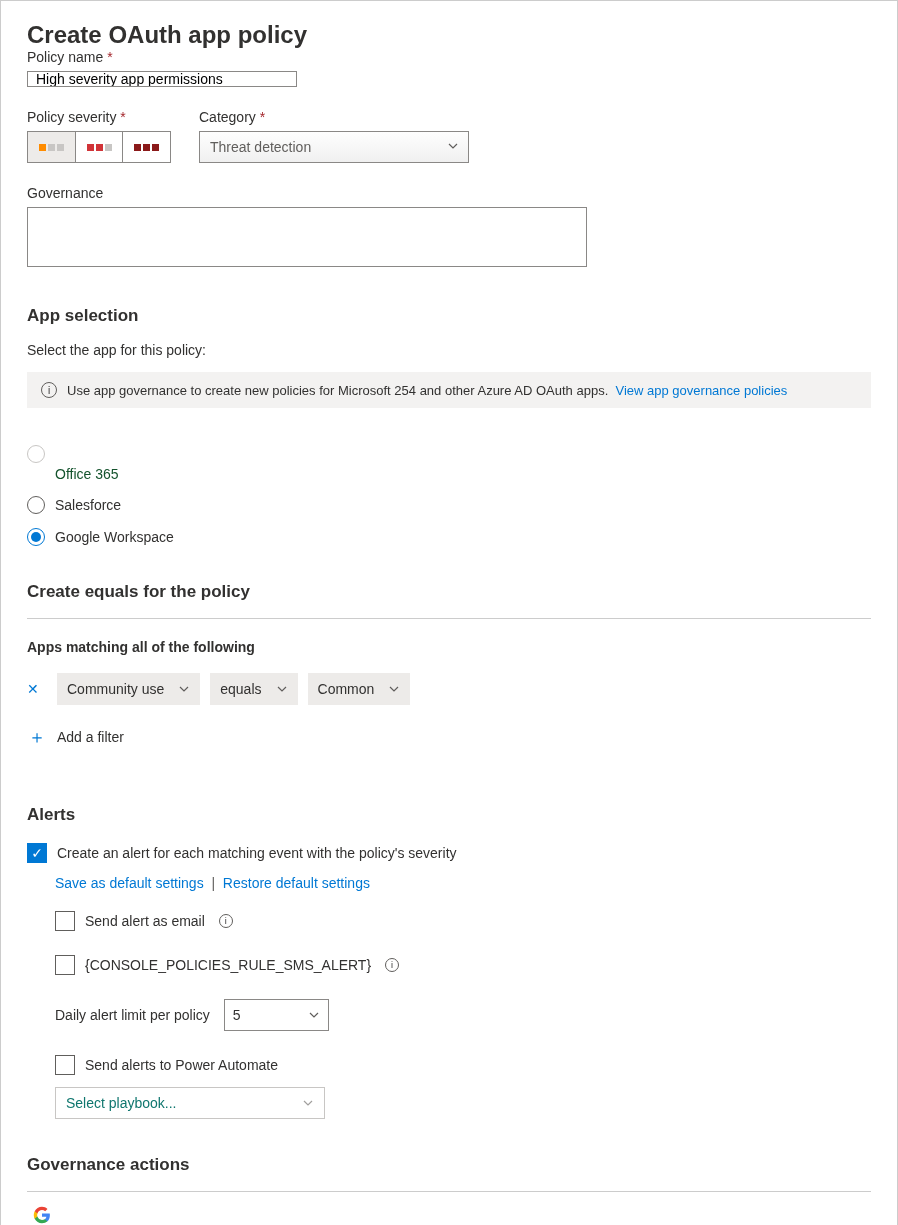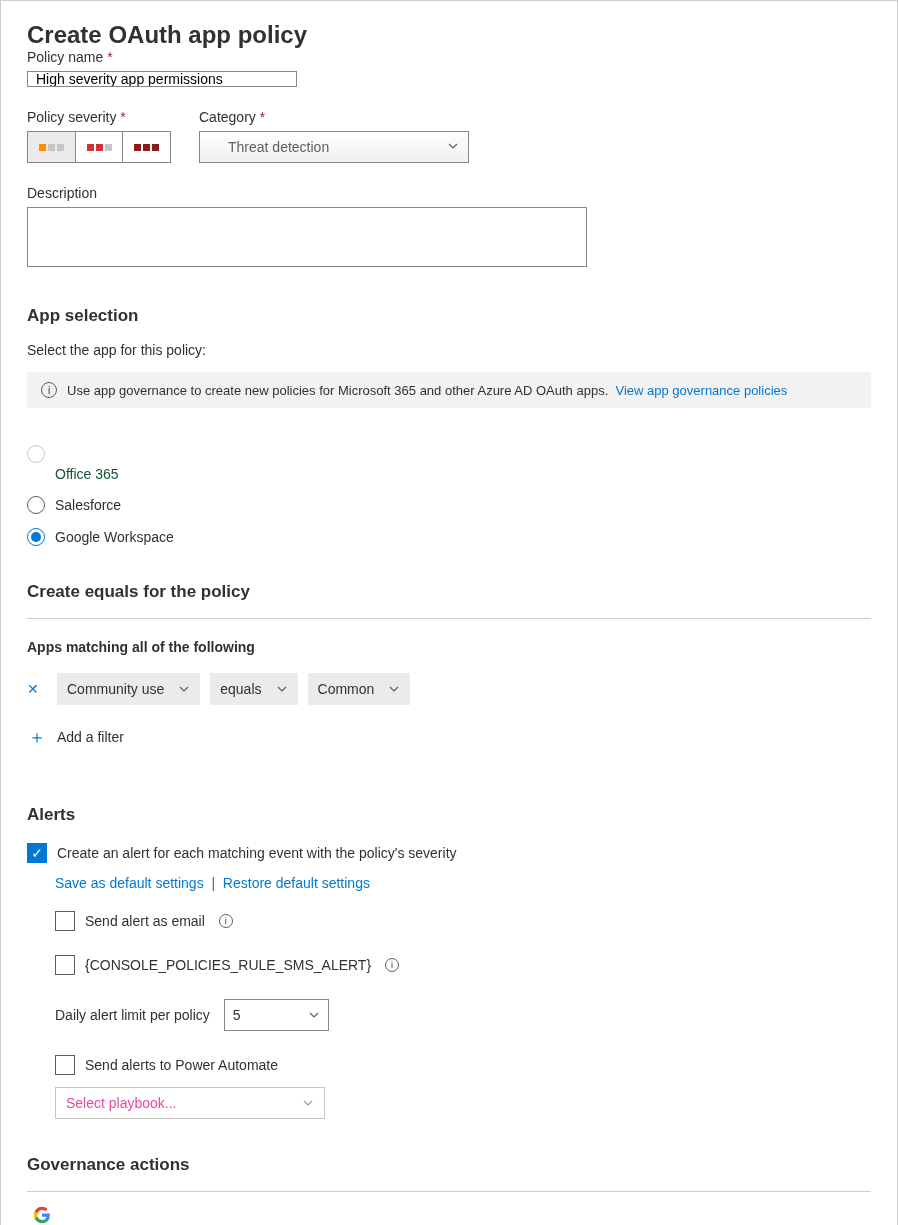--- a/index.html
+++ b/index.html
@@ -12,21 +12,21 @@
   .row { display: flex; gap: 28px; margin-top: 22px; }
   .severity-row { display: flex; border: 1px solid #8a8886; width: 144px; height: 32px; }
   .sev-cell { flex: 1; display:flex; align-items:center; justify-content:center; gap:2px; border-right:1px solid #8a8886; cursor:pointer; background:#fff; }
   .sev-cell:last-child { border-right: none; }
   .sev-cell.selected { background: #edebe9; }
   .sq { width:7px; height:7px; background:#c8c6c4; }
   .sq.o { background:#ff8c00; }
   .sq.r { background:#d13438; }
   .sq.dr { background:#8b1a1a; }
   .select-wrap { position: relative; display:inline-block; }
-  .select-input { width: 270px; height: 32px; border:1px solid #8a8886; background: linear-gradient(#fefefe,#f0f0f0); padding: 0 30px 0 28px; font-size:14px; display:flex; align-items:center; color:#605e5c; cursor:pointer; }
+  .select-input { width: 270px; height: 32px; border:1px solid #8a8886; background: linear-gradient(#fefefe,#f0f0f0); padding: 0 30px 0 10px; font-size:14px; display:flex; align-items:center; color:#605e5c; cursor:pointer; }
   .chev { position:absolute; right:10px; top:50%; transform:translateY(-50%); pointer-events:none; }
   .description-area { width:560px; height:60px; border:1px solid #8a8886; resize:none; font-family:inherit; font-size:14px; padding:6px; }
   .section-title { font-size: 17px; font-weight: 700; margin-top: 36px; margin-bottom: 16px; }
   .help-text { font-size: 14px; margin-bottom: 14px; }
   .info-banner { background:#f3f2f1; padding:10px 14px; display:flex; align-items:center; gap:10px; font-size:13px; margin-bottom: 18px; }
   .info-icon { width:16px; height:16px; border:1.2px solid #605e5c; border-radius:50%; display:flex; align-items:center; justify-content:center; font-size:10px; flex-shrink:0; }
   .link { color:#0078d4; cursor:pointer; }
   .radio-row { display:flex; align-items:center; gap:10px; margin-bottom:14px; cursor:pointer; }
   .radio { width:18px; height:18px; border:1.5px solid #605e5c; border-radius:50%; display:flex; align-items:center; justify-content:center; flex-shrink:0; }
   .radio.disabled { border-color:#c8c6c4; }
@@ -38,21 +38,21 @@
   .x-icon { color:#0078d4; font-size:14px; width:20px; cursor:pointer; }
   .pill { background:#edebe9; height:32px; display:flex; align-items:center; padding:0 10px; gap:14px; cursor:pointer; font-size:14px; }
   .add-row { display:flex; align-items:center; gap:10px; cursor:pointer; color:#323130; }
   .plus { color:#0078d4; font-size:18px; width:20px; text-align:center; font-weight:300; }
   .checkbox { width:20px; height:20px; border:1px solid #605e5c; flex-shrink:0; display:flex; align-items:center; justify-content:center; cursor:pointer; }
   .checkbox.checked { background:#0078d4; border-color:#0078d4; color:#fff; }
   .check-row { display:flex; align-items:center; gap:10px; margin-bottom:12px; }
   .sub-indent { margin-left: 28px; }
   .alerts-links { margin-left:28px; margin-bottom:20px; font-size:14px; }
   .small-select { width:105px; height:32px; border:1px solid #8a8886; display:flex; align-items:center; padding:0 8px; justify-content:space-between; cursor:pointer; }
-  .playbook-select { width:270px; height:32px; border:1px solid #c8c6c4; display:flex; align-items:center; padding:14px 10px; justify-content:space-between; color:#ec4899; cursor:pointer; margin-left:28px; margin-top:8px; }
+  .playbook-select { width:270px; height:32px; border:1px solid #c8c6c4; display:flex; align-items:center; padding:14px 10px; justify-content:space-between; color:#0f766e; cursor:pointer; margin-left:28px; margin-top:8px; }
   .gov-row { display:flex; align-items:center; justify-content:space-between; padding:14px 6px; border-bottom:1px solid #ccc; cursor:pointer; }
   .gov-left { display:flex; align-items:center; gap:12px; }
   .g-logo { width:18px; height:18px; position:relative; }
   svg.chev-svg { width:12px; height:12px; }
   .info-sm { width:14px; height:14px; border:1px solid #605e5c; border-radius:50%; display:inline-flex; align-items:center; justify-content:center; font-size:9px; margin-left:4px; }
 </style>
 </head>
 <body>
 
 <div class="container">
@@ -91,29 +91,29 @@
             <span>Threat detection</span>
           </div>
         <span class="chev"><svg class="chev-svg" viewBox="0 0 12 12">
               <path d="M2 4 L6 8 L10 4" stroke="#605e5c" stroke-width="1.2" fill="none"></path>
             </svg></span>
       </div>
     </div>
   </div>
 
   <div style="margin-top:22px;">
-    <label class="field-label">Description</label>
+    <label class="field-label">Governance</label>
     <textarea class="description-area" style=""></textarea>
   </div>
 
   <div class="section-title">App selection</div>
   <div class="help-text">Select the app for this policy:</div>
   <div class="info-banner">
     <span class="info-icon">i</span>
-    <span><span>Use app governance to create new policies for Microsoft 365 and other Azure AD OAuth apps.</span>&nbsp;&nbsp;<span class="link">View app governance policies</span></span>
+    <span><span>Use app governance to create new policies for Microsoft 254 and other Azure AD OAuth apps.</span>&nbsp;&nbsp;<span class="link">View app governance policies</span></span>
   </div>
 
   <div class="radio-row">
     <span class="radio disabled"></span>
     <span class="disabled-text">Office 365</span>
   </div>
   <div class="radio-row">
     <span class="radio"></span>
     <span>Salesforce</span>
   </div>

